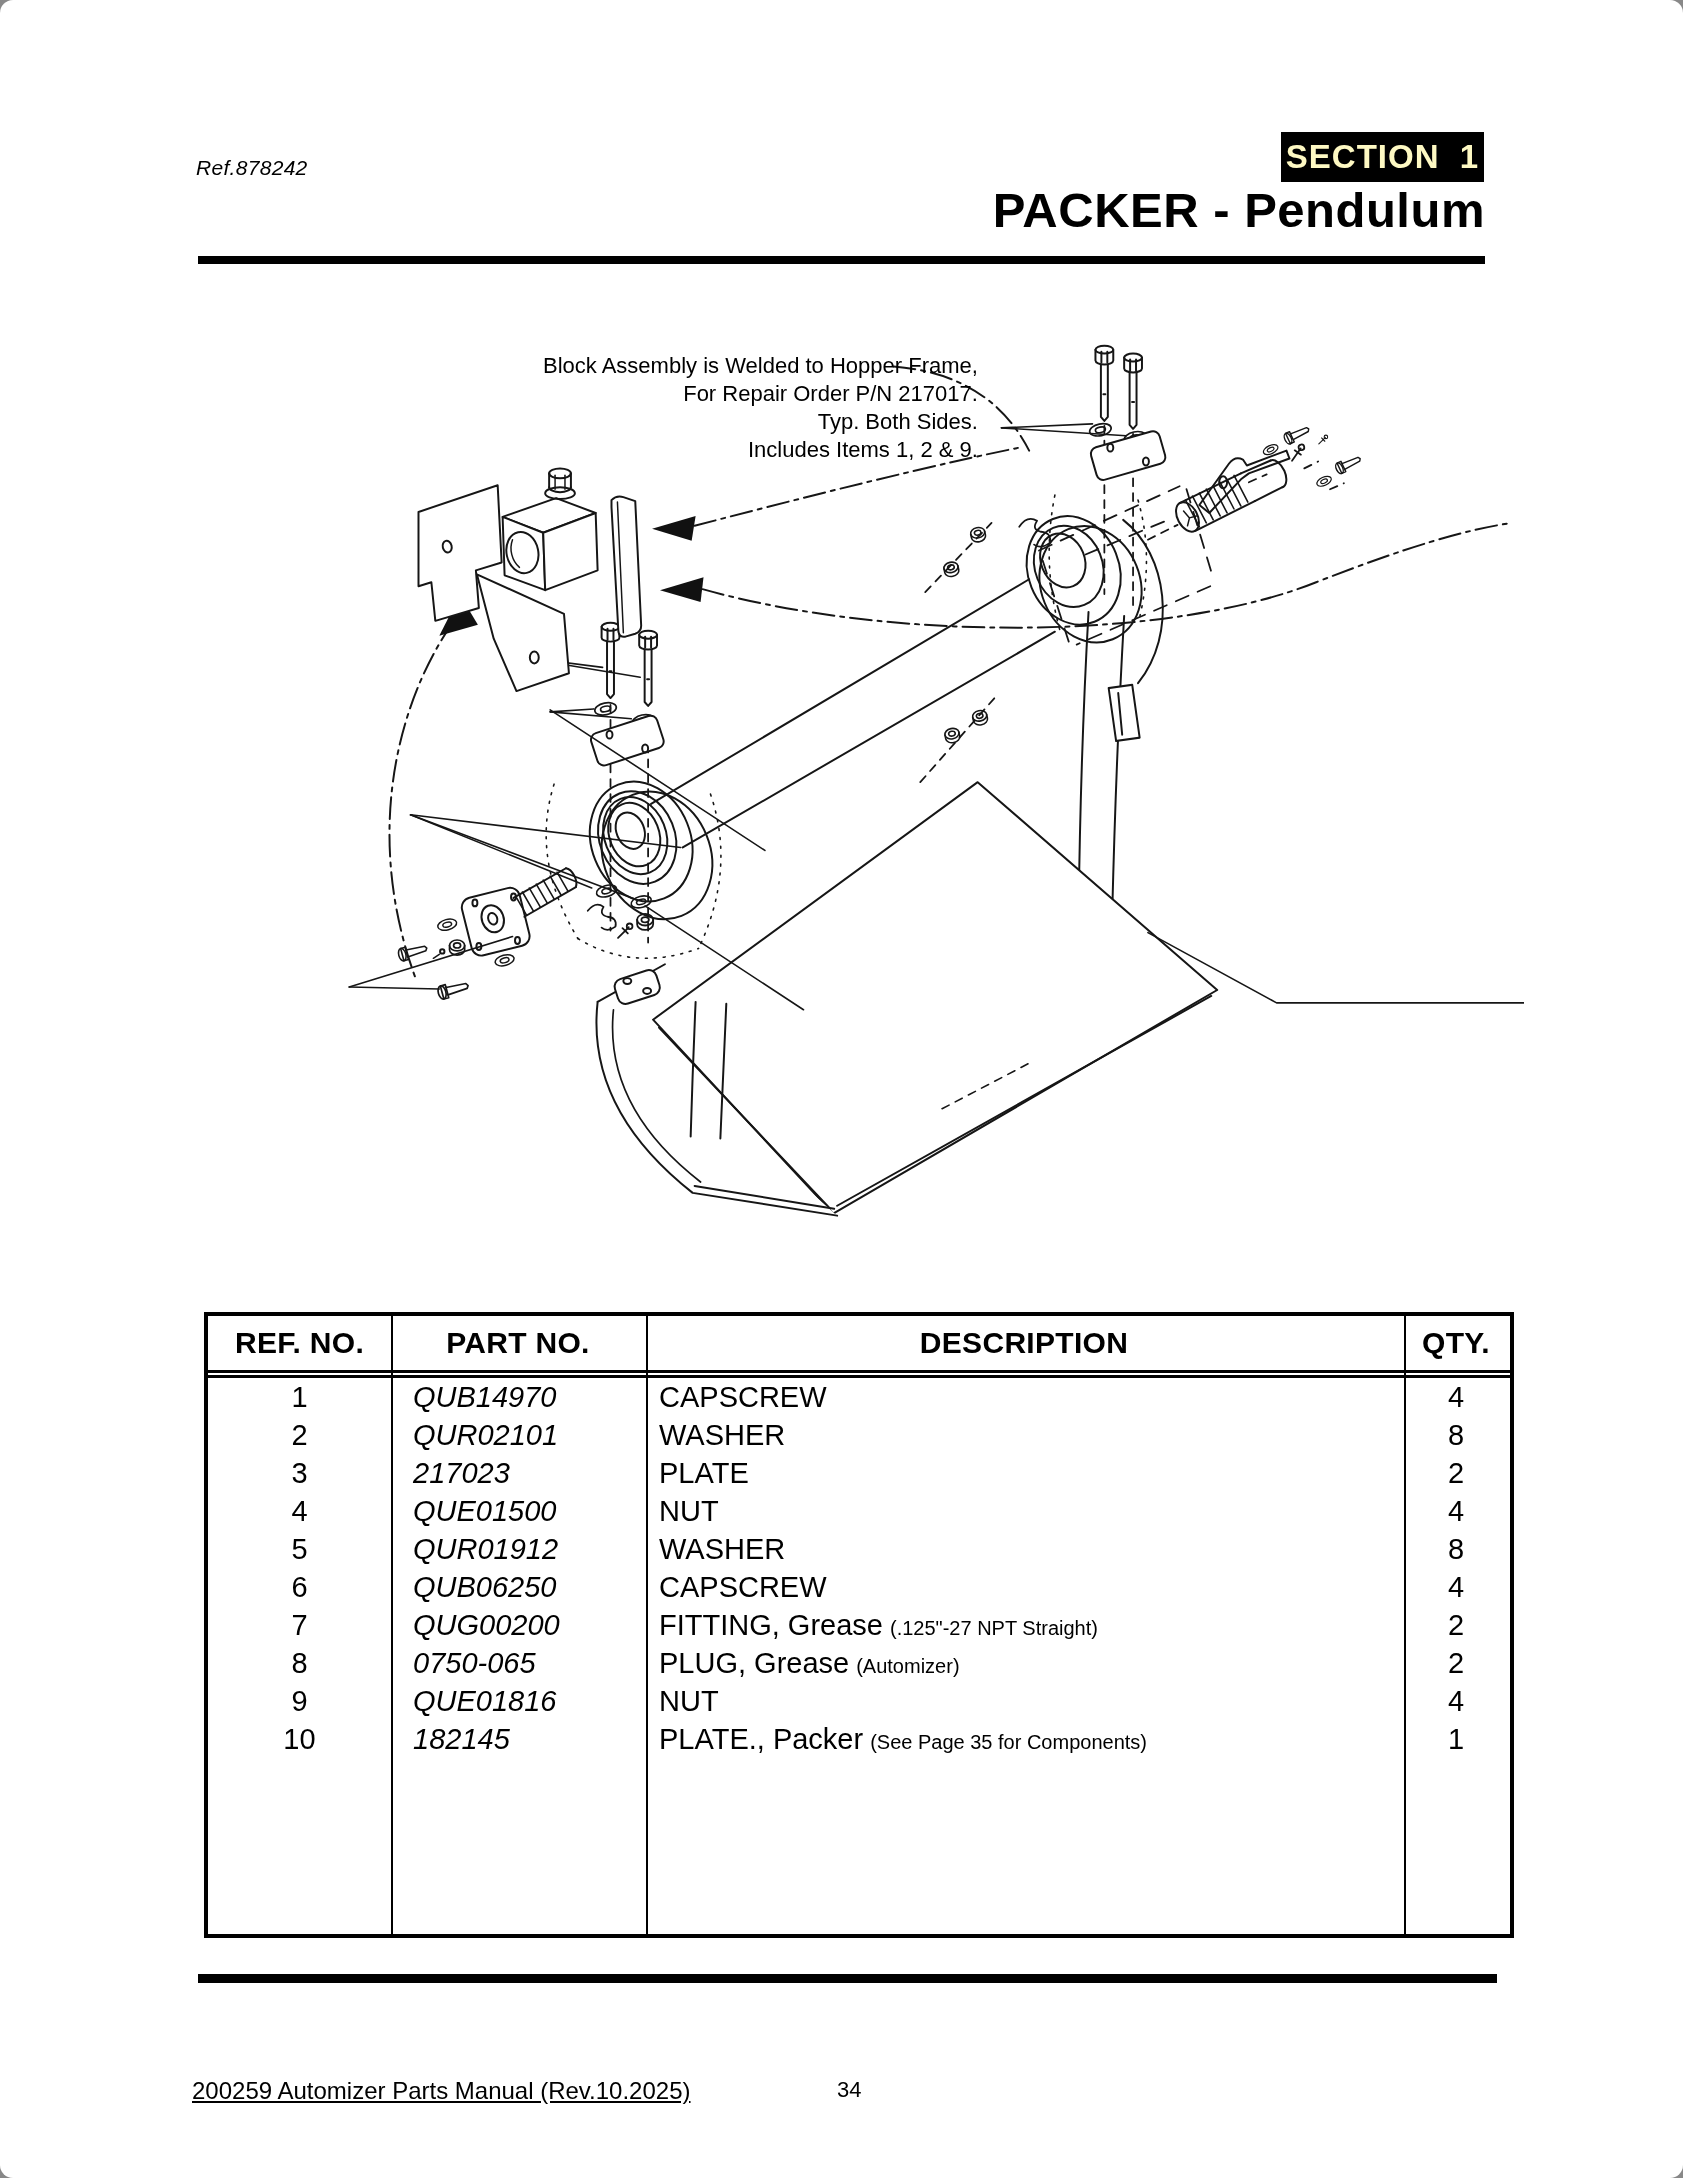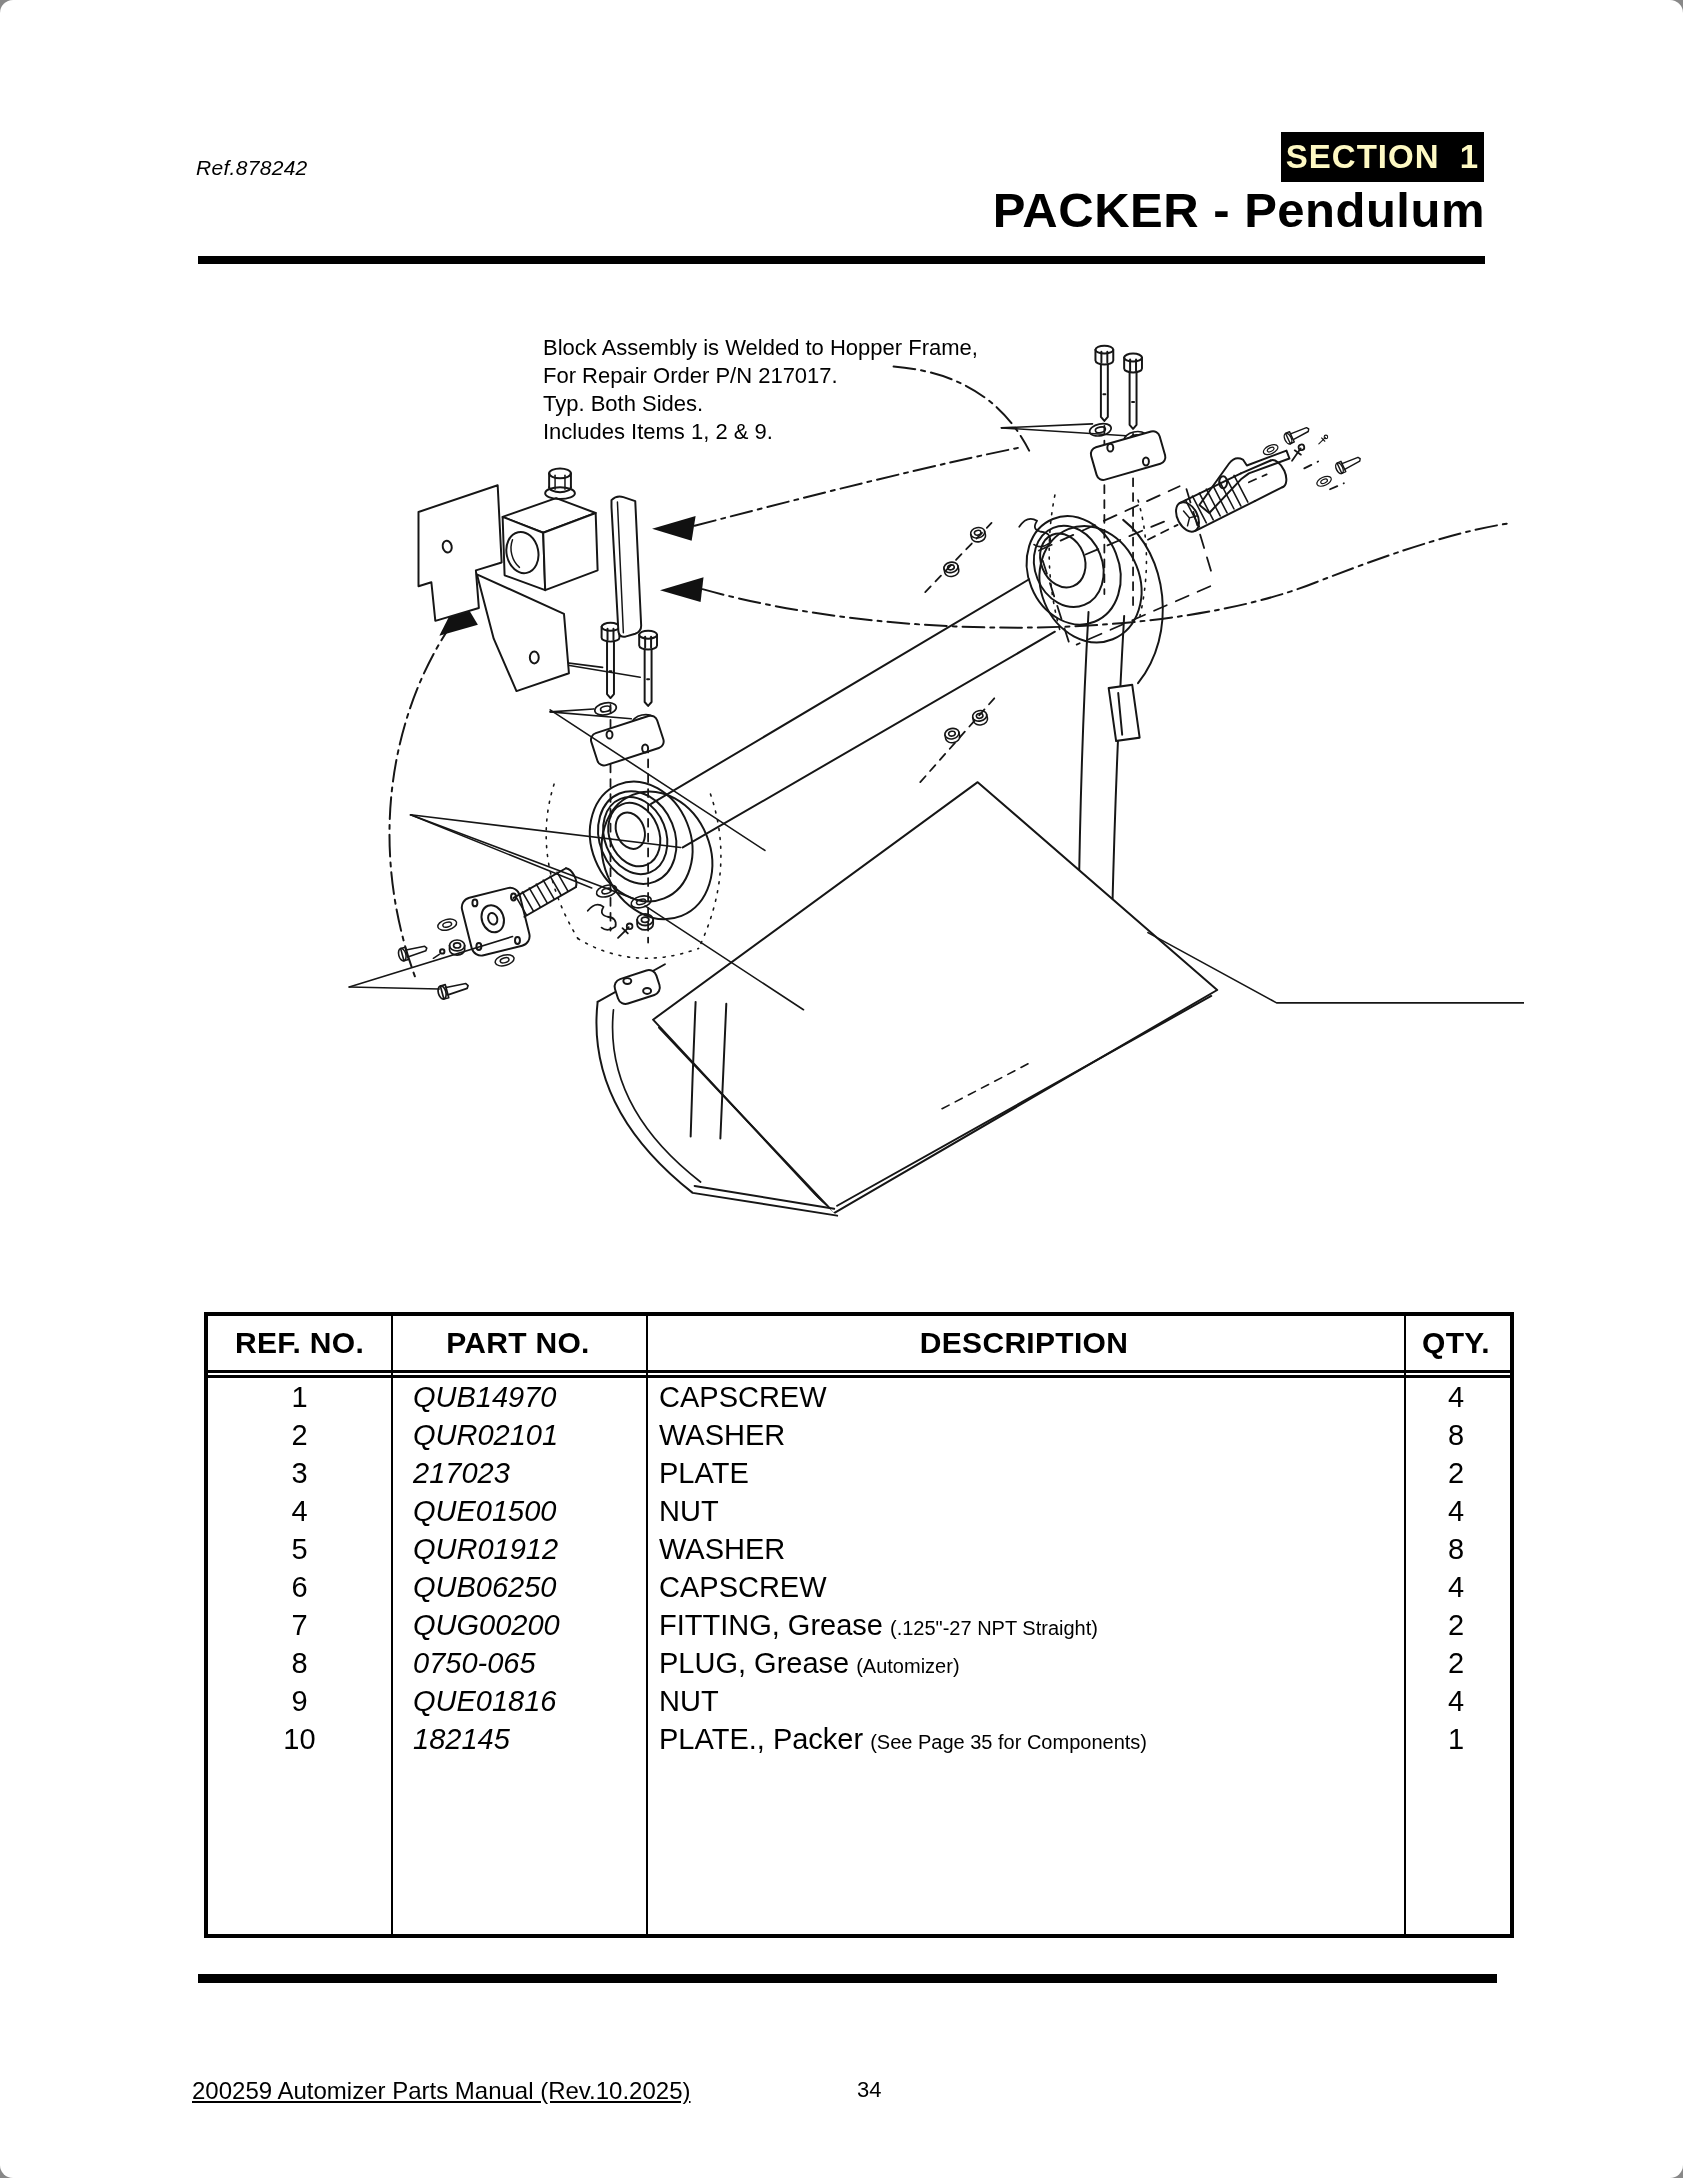--- a/index.html
+++ b/index.html
@@ -6,42 +6,42 @@
   .page{
     position:relative;width:1683px;height:2178px;background:#ffffff;
     font-family:"Liberation Sans", sans-serif;color:#000;overflow:hidden;border-radius:13px;
   }
   .ref-label{position:absolute;left:196px;top:156px;font-size:21px;font-style:italic;letter-spacing:0.3px;}
   .section-box{position:absolute;left:1281px;top:132px;width:203px;height:50px;background:#000;
     display:flex;align-items:center;justify-content:center;}
   .section-box span{color:#fef9c3;font-weight:bold;font-size:33px;white-space:pre;letter-spacing:1px;}
   .page-title{position:absolute;right:198px;top:182px;font-size:49px;font-weight:bold;letter-spacing:0.5px;}
   .rule-top{position:absolute;left:198px;top:256px;width:1287px;height:8px;background:#000;}
-  .annotation{position:absolute;left:543px;top:334px;font-size:22px;line-height:28px;white-space:pre;}
+  .annotation{position:absolute;left:543px;top:352px;font-size:22px;line-height:28px;white-space:pre;text-align:right;}
   .diagram-svg{position:absolute;left:178px;top:297px;}
   .diagram-svg *{vector-effect:none;}
 
   
   .parts-table{position:absolute;left:188px;top:1312px;width:1310px;height:626px;border:4px solid #000;box-sizing:border-box;margin-left:16px;}
   .vline{position:absolute;top:0;bottom:0;width:2px;background:#000;}
   .vline.v1{left:183px;} .vline.v2{left:438px;} .vline.v3{left:1196px;}
   .thead{display:grid;grid-template-columns:183px 254px 758px 106px;height:54px;
     border-bottom:8px double #000;align-items:center;}
   .thead div{text-align:center;font-weight:bold;font-size:30px;letter-spacing:0.3px;}
   .tbody{position:relative;}
   .trow{display:grid;grid-template-columns:183px 254px 758px 106px;height:38px;align-items:center;font-size:29px;}
   .c-ref{text-align:center;}
   .c-part{padding-left:22px;font-style:italic;}
   .c-desc{padding-left:14px;white-space:nowrap;}
   .c-desc .note{font-size:20px;margin-left:7px;}
   .c-qty{text-align:center;}
 
   .rule-bottom{position:absolute;left:198px;top:1974px;width:1299px;height:9px;background:#000;}
   .footer-left{position:absolute;left:192px;top:2077px;font-size:24px;text-decoration:underline;}
-  .footer-page{position:absolute;left:837px;top:2077px;font-size:22px;margin-left:20px;}
+  .footer-page{position:absolute;left:837px;top:2077px;font-size:22px;}
 </style>
 </head>
 <body>
 
 <div class="page">
 
   <div class="ref-label">Ref.878242</div>
 
   <div class="section-box">
     <span>SECTION  1</span>

